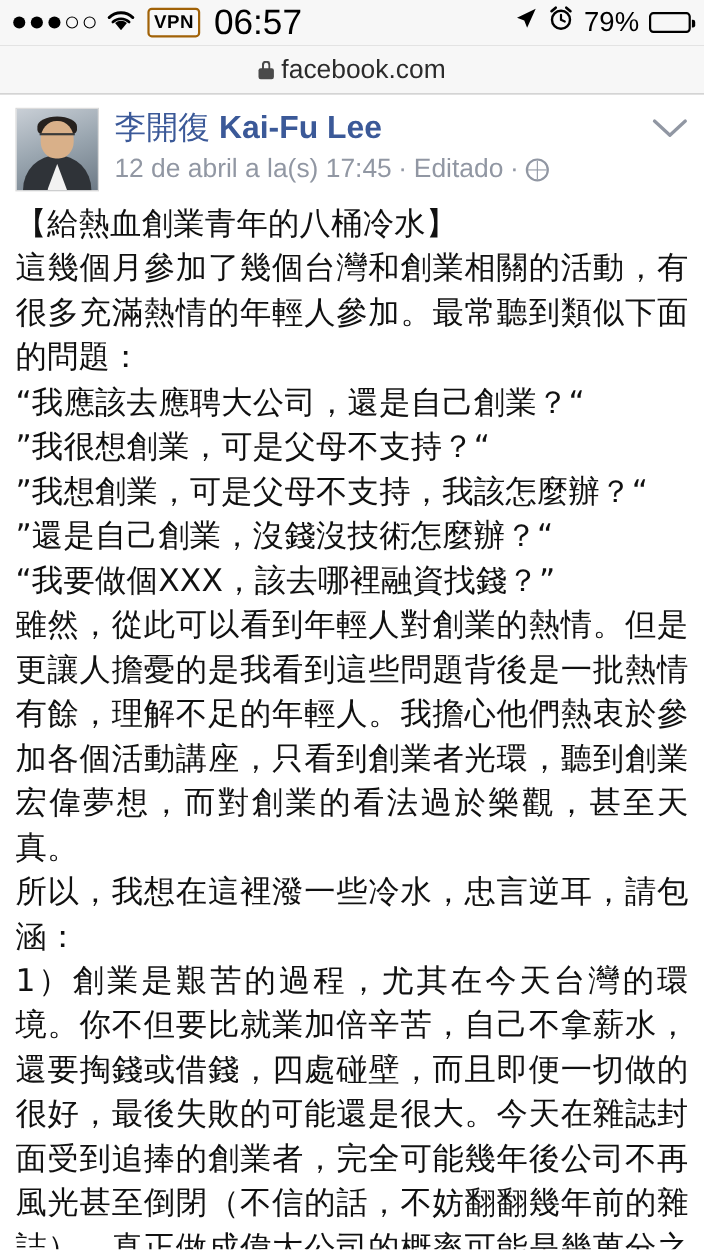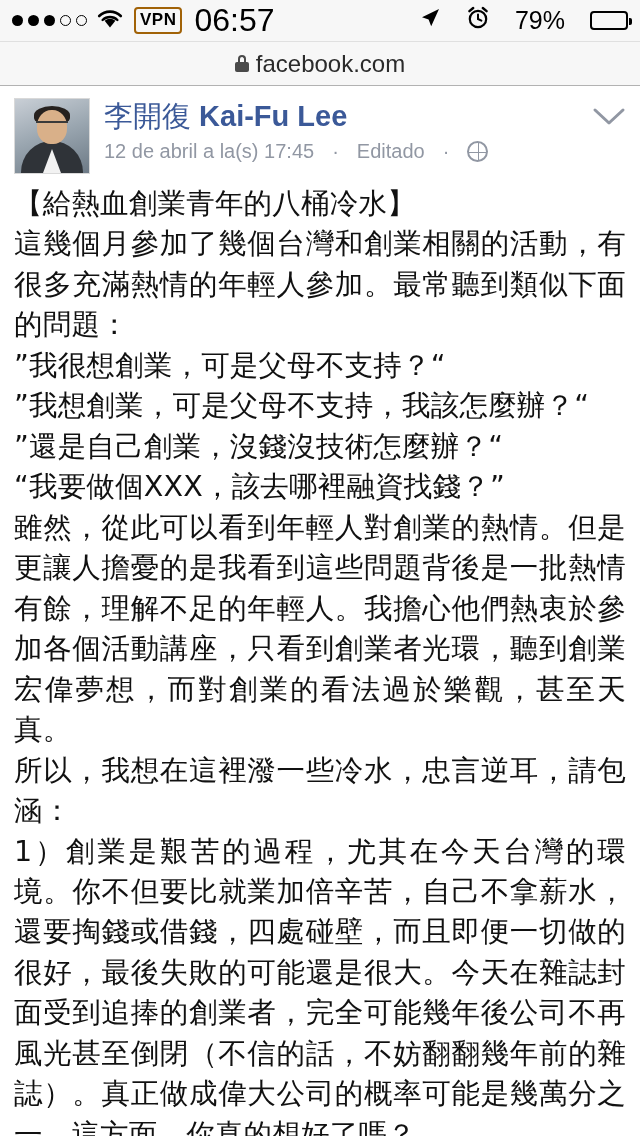--- a/index.html
+++ b/index.html
@@ -63,21 +63,21 @@
     letter-spacing: 0.5px;
   }
   .clock {
     font-size: 32px;
     font-weight: normal;
   }
   .status-right {
     margin-left: auto;
     display: flex;
     align-items: center;
-    gap: 25px;
+    gap: 9px;
   }
   .loc-arrow {
     display: inline-block;
     transform: rotate(0deg);
   }
   .alarm-icon { display:inline-block; }
   .battery-pct { font-size: 25px; }
   .battery {
     width: 38px;
     height: 19px;
@@ -221,26 +221,26 @@
   }
   .author {
     font-size: 29px;
     color: #3b5998;
     font-weight: bold;
     line-height: 1.25;
     white-space: nowrap;
   }
   .author .zh { font-weight: normal; }
   .meta {
-    font-size: 20px;
+    font-size: 24px;
     color: #9197a3;
     margin-top: 6px;
     display: flex;
     align-items: center;
-    gap: 18px;
+    gap: 6px;
     white-space: nowrap;
   }
   .globe-icon {
     display: inline-block;
     width: 21px;
     height: 21px;
     border: 2px solid #9197a3;
     border-radius: 50%;
     box-sizing: border-box;
     position: relative;
@@ -363,20 +363,21 @@
     <div class="chevron">
       <svg width="34" height="22" viewBox="0 0 34 22">
         <path d="M3 4 L17 17 L31 4" stroke="#9197a3" stroke-width="3" fill="none" stroke-linecap="round" stroke-linejoin="round"></path>
       </svg>
     </div>
   </div>
 
   <div class="post-body">
     <p>【給熱血創業青年的八桶冷水】</p>
     <p>這幾個月參加了幾個台灣和創業相關的活動，有很多充滿熱情的年輕人參加。最常聽到類似下面的問題：</p>
+    <p>“我應該去應聘大公司，還是自己創業？“</p>
     <p>”我很想創業，可是父母不支持？“</p>
     <p>”我想創業，可是父母不支持，我該怎麼辦？“</p>
     <p>”還是自己創業，沒錢沒技術怎麼辦？“</p>
     <p>“我要做個XXX，該去哪裡融資找錢？”</p>
     <p>雖然，從此可以看到年輕人對創業的熱情。但是更讓人擔憂的是我看到這些問題背後是一批熱情有餘，理解不足的年輕人。我擔心他們熱衷於參加各個活動講座，只看到創業者光環，聽到創業宏偉夢想，而對創業的看法過於樂觀，甚至天真。</p>
     <p>所以，我想在這裡潑一些冷水，忠言逆耳，請包涵：</p>
     <p>1）創業是艱苦的過程，尤其在今天台灣的環境。你不但要比就業加倍辛苦，自己不拿薪水，還要掏錢或借錢，四處碰壁，而且即便一切做的很好，最後失敗的可能還是很大。今天在雜誌封面受到追捧的創業者，完全可能幾年後公司不再風光甚至倒閉（不信的話，不妨翻翻幾年前的雜誌）。真正做成偉大公司的概率可能是幾萬分之一。這方面，你真的想好了嗎？</p>
 
   </div>
 

